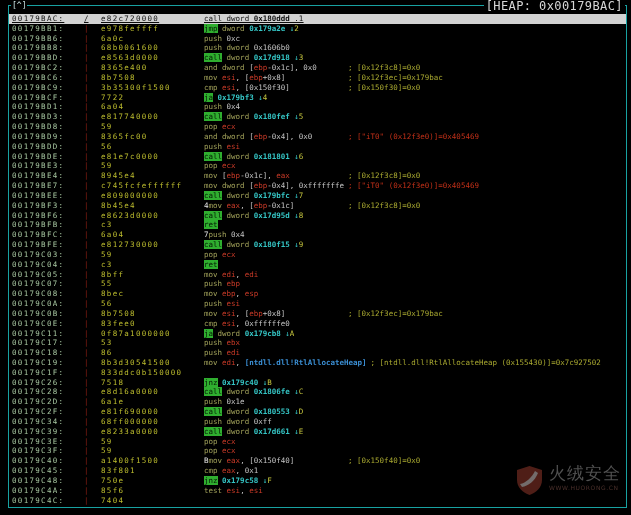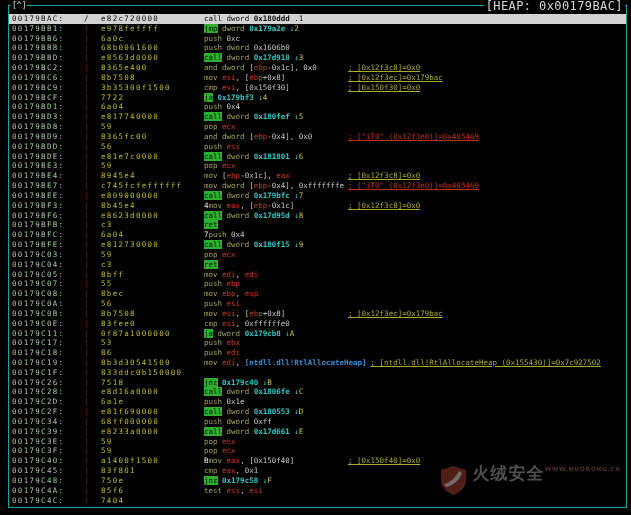--- a/index.html
+++ b/index.html
@@ -19,29 +19,29 @@
   .instr{display:inline-block;min-width:140px;}
   .tk-mn{color:#a2a25a;}
   .tk-pl{color:#c4c4c4;}
   .tk-reg{color:#cd3b28;}
   .tk-tgt{color:#35c6c6;font-weight:bold;}
   .tk-sym{color:#3b8fd4;font-weight:bold;}
   .tk-flow{background:#2fae2f;color:#031803;}
   .tk-mark{color:#e6e6e6;}
   .tk-arr{color:#35c6c6;}
   .tk-jnum{color:#c6c63e;}
-  .cmt{padding-left:4px;text-decoration:underline;}
+  .cmt{padding-left:4px;}
   .cmt-cy{color:#a9a930;}
   .cmt-cr{color:#c23018;}
   .sel{background:#d2d2d2;}
-  .sel span{color:#0d0d0d !important;}
+  .sel span{color:#0d0d0d !important;text-decoration:underline;}
   .sel .tk-flow{background:transparent;}
   .watermark{position:absolute;right:10px;bottom:20px;display:flex;align-items:flex-start;opacity:.85;}
   .wm-shield{width:25px;height:29px;margin-right:7px;margin-top:2px;}
-  .wm-text{display:flex;font-weight:bold;}
+  .wm-text{display:flex;flex-direction:column;}
   .wm-brand{font-family:"DejaVu Sans", sans-serif;font-size:17px;line-height:19px;color:#5f5f5f;letter-spacing:1px;}
   .wm-url{font-family:"DejaVu Sans", sans-serif;font-size:6px;color:#5a3a34;letter-spacing:.6px;margin-top:1px;}
 </style>
 </head>
 <body>
 
 <div class="screen">
   <div class="frame">
     <span class="scroll-ind">[^]</span>
     <span class="frame-title">[HEAP: 0x00179BAC]</span>

